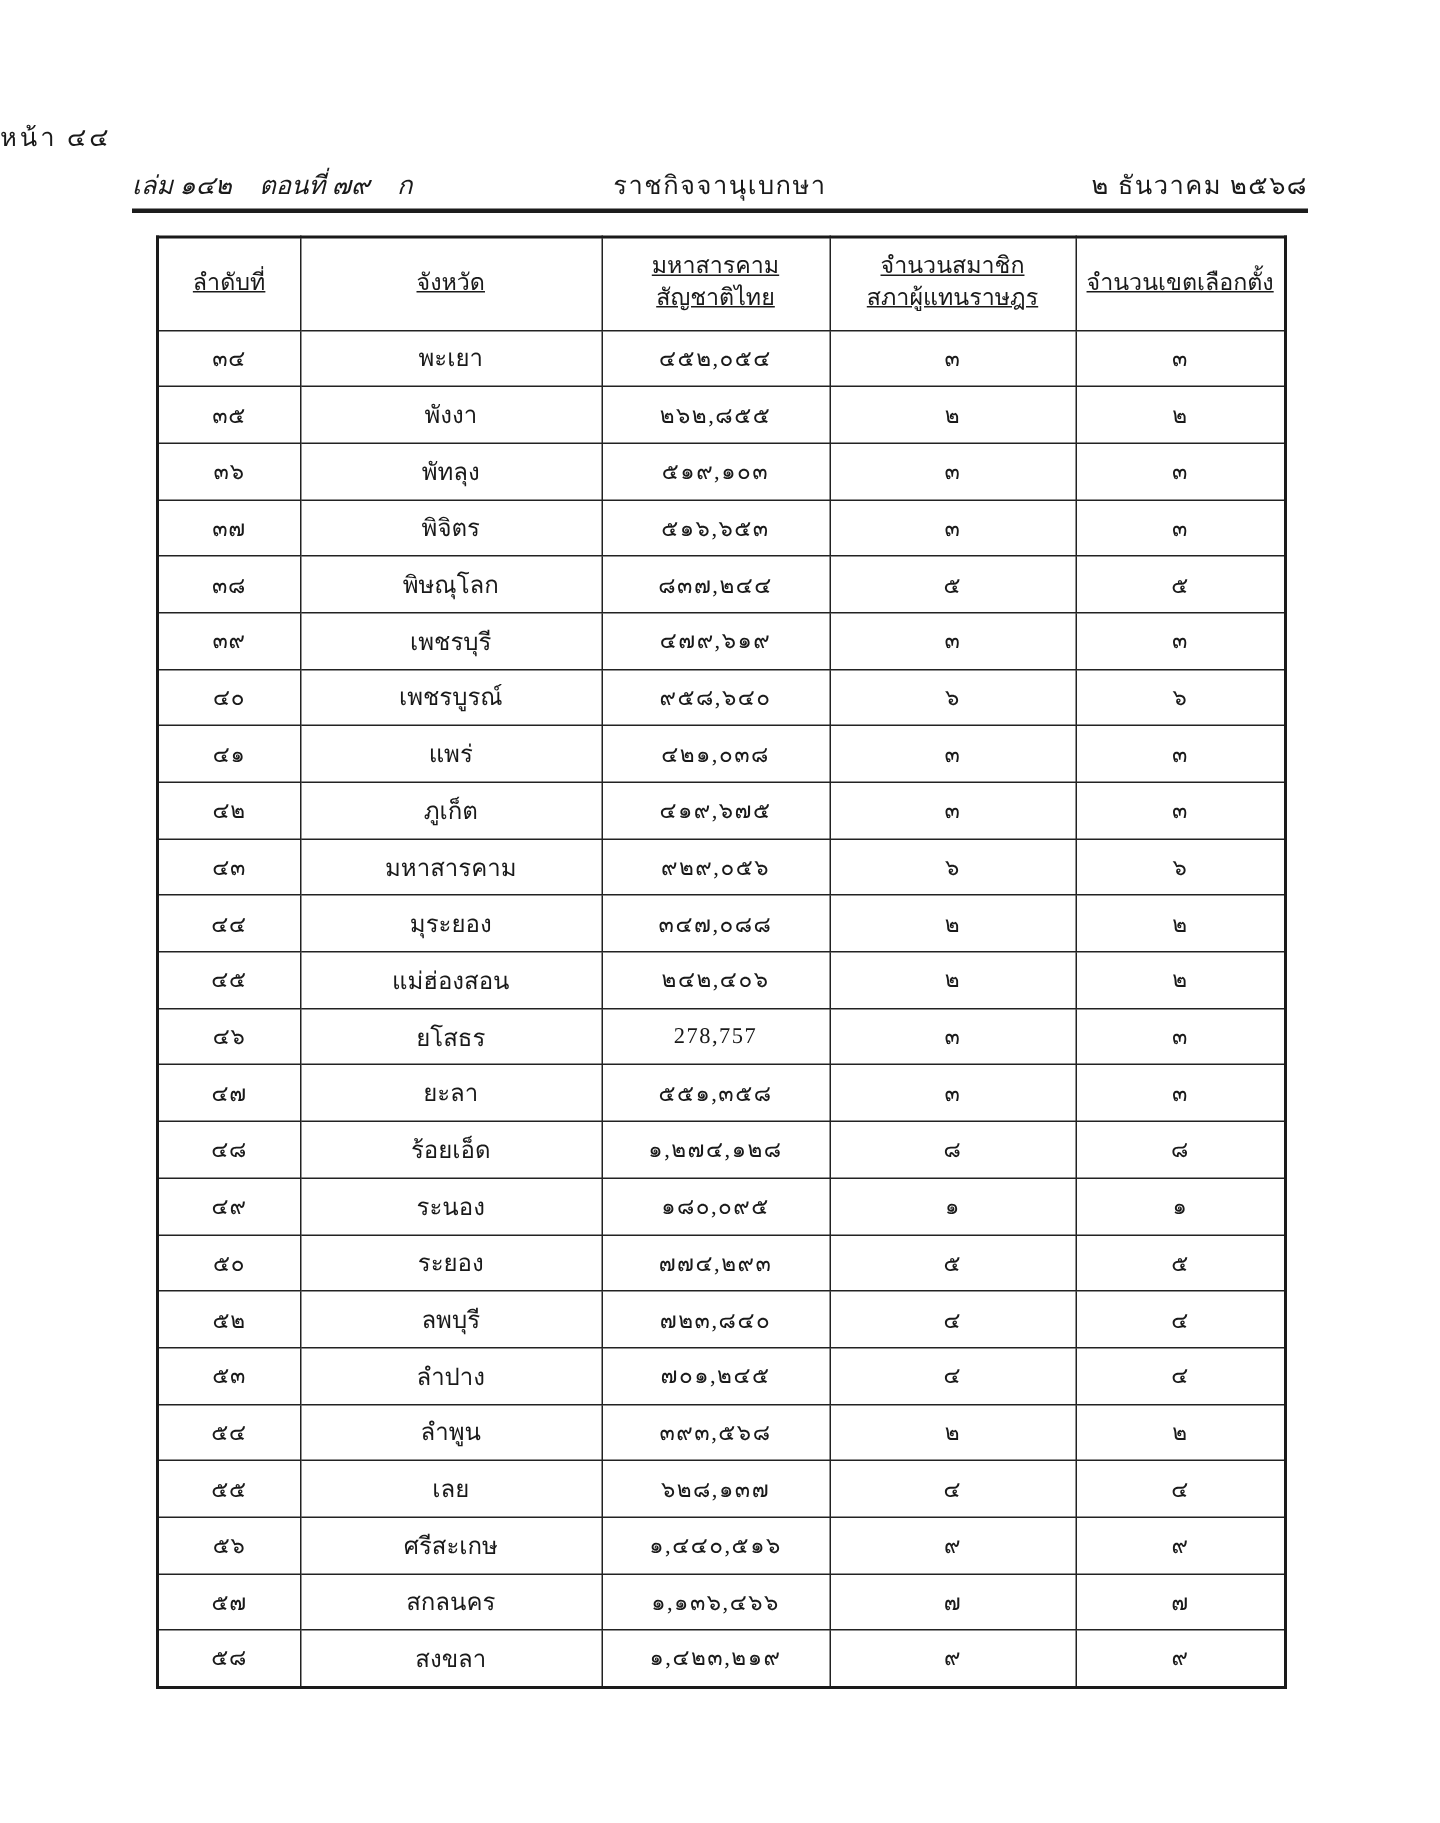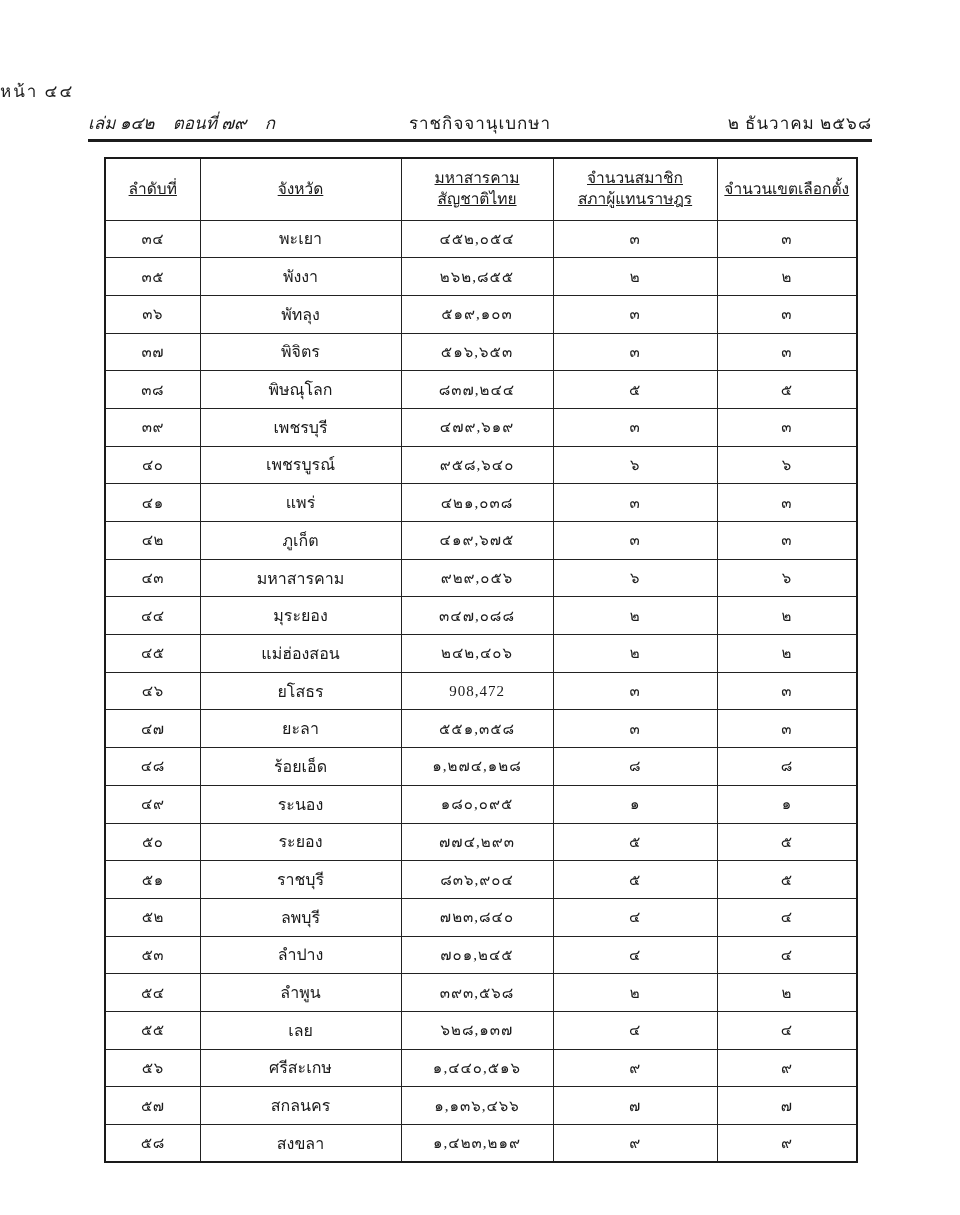--- a/index.html
+++ b/index.html
@@ -199,21 +199,21 @@
     <td class="c-no">๔๕</td>
     <td class="c-province">แม่ฮ่องสอน</td>
     <td class="c-pop">๒๔๒,๔๐๖</td>
     <td class="c-mp">๒</td>
     <td class="c-dist">๒</td>
   </tr>
 
   <tr>
     <td class="c-no">๔๖</td>
     <td class="c-province">ยโสธร</td>
-    <td class="c-pop">908,472</td>
+    <td class="c-pop">278,757</td>
     <td class="c-mp">๓</td>
     <td class="c-dist">๓</td>
   </tr>
 
   <tr>
     <td class="c-no">๔๗</td>
     <td class="c-province">ยะลา</td>
     <td class="c-pop">๕๕๑,๓๕๘</td>
     <td class="c-mp">๓</td>
     <td class="c-dist">๓</td>
@@ -236,27 +236,20 @@
   </tr>
 
   <tr>
     <td class="c-no">๕๐</td>
     <td class="c-province">ระยอง</td>
     <td class="c-pop">๗๗๔,๒๙๓</td>
     <td class="c-mp">๕</td>
     <td class="c-dist">๕</td>
   </tr>
 
-  <tr>
-    <td class="c-no">๕๑</td>
-    <td class="c-province">ราชบุรี</td>
-    <td class="c-pop">๘๓๖,๙๐๔</td>
-    <td class="c-mp">๕</td>
-    <td class="c-dist">๕</td>
-  </tr>
 
   <tr>
     <td class="c-no">๕๒</td>
     <td class="c-province">ลพบุรี</td>
     <td class="c-pop">๗๒๓,๘๔๐</td>
     <td class="c-mp">๔</td>
     <td class="c-dist">๔</td>
   </tr>
 
   <tr>

